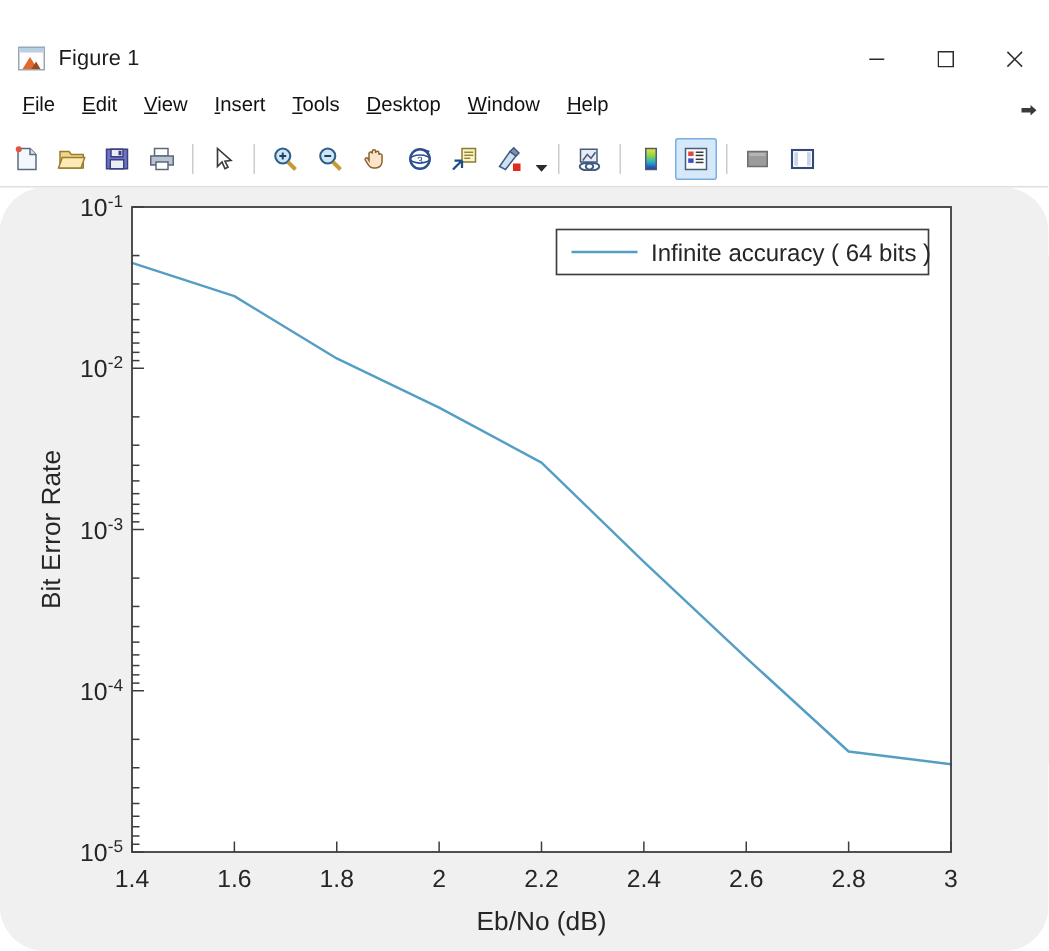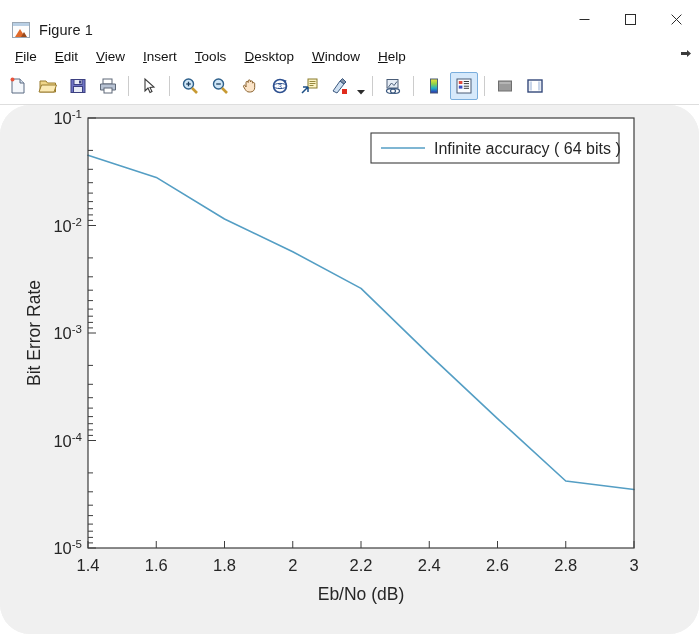--- a/index.html
+++ b/index.html
@@ -5,35 +5,35 @@
   html,body{margin:0;padding:0;}
   body{
     width:699px;height:634px;overflow:hidden;
     background:#ffffff;
     font-family:"Liberation Sans", sans-serif;
     -webkit-font-smoothing:antialiased;
   }
   .window{width:699px;height:634px;display:flex;flex-direction:column;background:#ffffff;position:relative;}
 
   
-  .titlebar{height:38px;display:flex;align-items:flex-end;background:#ffffff;flex:0 0 auto;}
+  .titlebar{height:38px;display:flex;align-items:center;background:#ffffff;flex:0 0 auto;margin-top:20px;}
   .title-icon{width:18px;height:16px;margin-left:12px;margin-right:9px;position:relative;flex:0 0 auto;}
   .title-icon .frame{position:absolute;inset:0;border:1px solid #9aa7b4;background:#fdfdfd;box-sizing:border-box;}
   .title-icon .topbar{position:absolute;left:1px;right:1px;top:1px;height:3px;background:#b9cfe4;}
   .title-icon .peak{position:absolute;left:3px;bottom:1px;width:0;height:0;
      border-left:5px solid transparent;border-right:5px solid transparent;border-bottom:8px solid #e06a2b;}
   .title-icon .peak2{position:absolute;left:9px;bottom:1px;width:0;height:0;
      border-left:3px solid transparent;border-right:3px solid transparent;border-bottom:5px solid #9b4a1e;}
   .title-text{font-size:14.5px;color:#1b1b1b;letter-spacing:.1px;}
   .win-controls{margin-left:auto;display:flex;height:38px;}
   .win-btn{width:46px;height:38px;display:flex;align-items:center;justify-content:center;cursor:default;}
   .win-btn svg{display:block;}
 
   
-  .menubar{height:30px;display:flex;align-items:flex-end;background:#ffffff;padding-left:6px;flex:0 0 auto;position:relative;}
+  .menubar{height:30px;display:flex;align-items:flex-start;background:#ffffff;padding-left:6px;flex:0 0 auto;position:relative;}
   .menu-item{font-size:13.5px;color:#111;padding:4px 9px;cursor:default;white-space:nowrap;}
   .menu-item u{text-decoration:underline;text-underline-offset:1px;}
   .menu-overflow{position:absolute;right:6px;top:9px;width:14px;height:14px;display:flex;align-items:center;justify-content:center;}
 
   
   .toolbar{height:36px;display:flex;align-items:center;background:#ffffff;
      border-bottom:1px solid #dedede;padding-left:3px;flex:0 0 auto;}
   .tb-btn{width:28px;height:28px;margin:0 1px;display:flex;align-items:center;justify-content:center;
      border:1px solid transparent;border-radius:2px;cursor:default;box-sizing:border-box;}
   .tb-btn.active{background:#d6e9fb;border-color:#7aaedd;}

